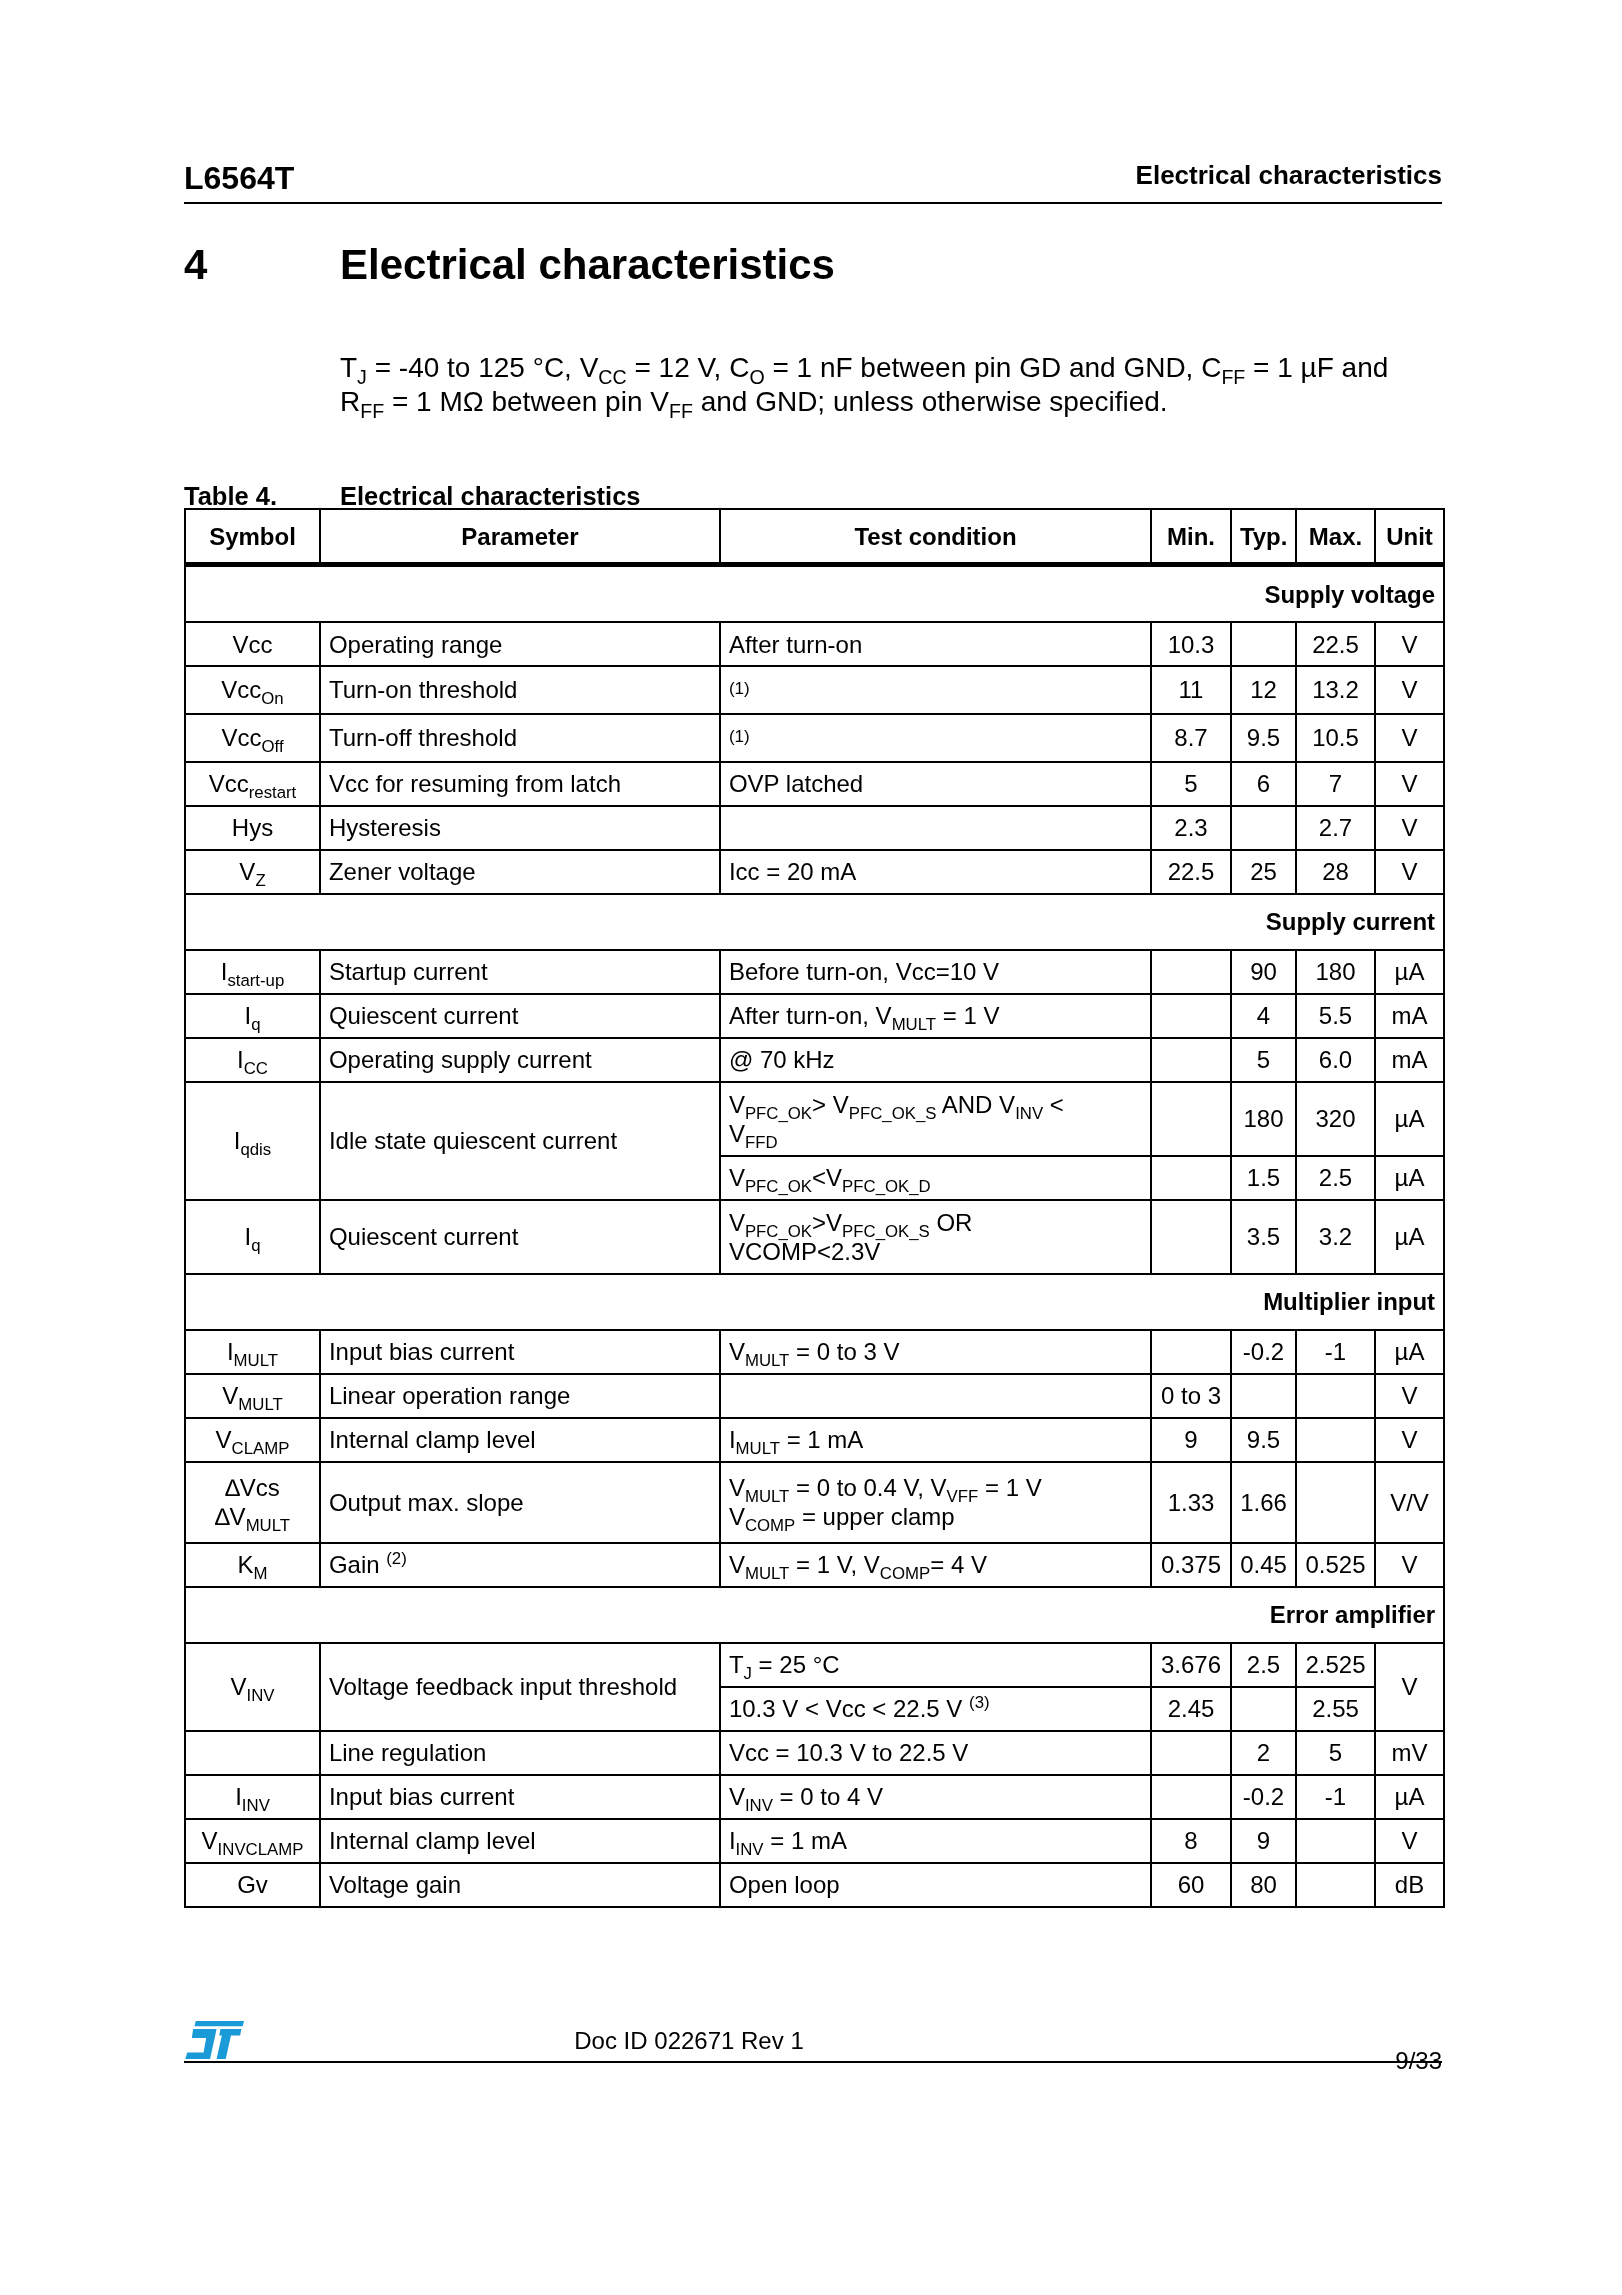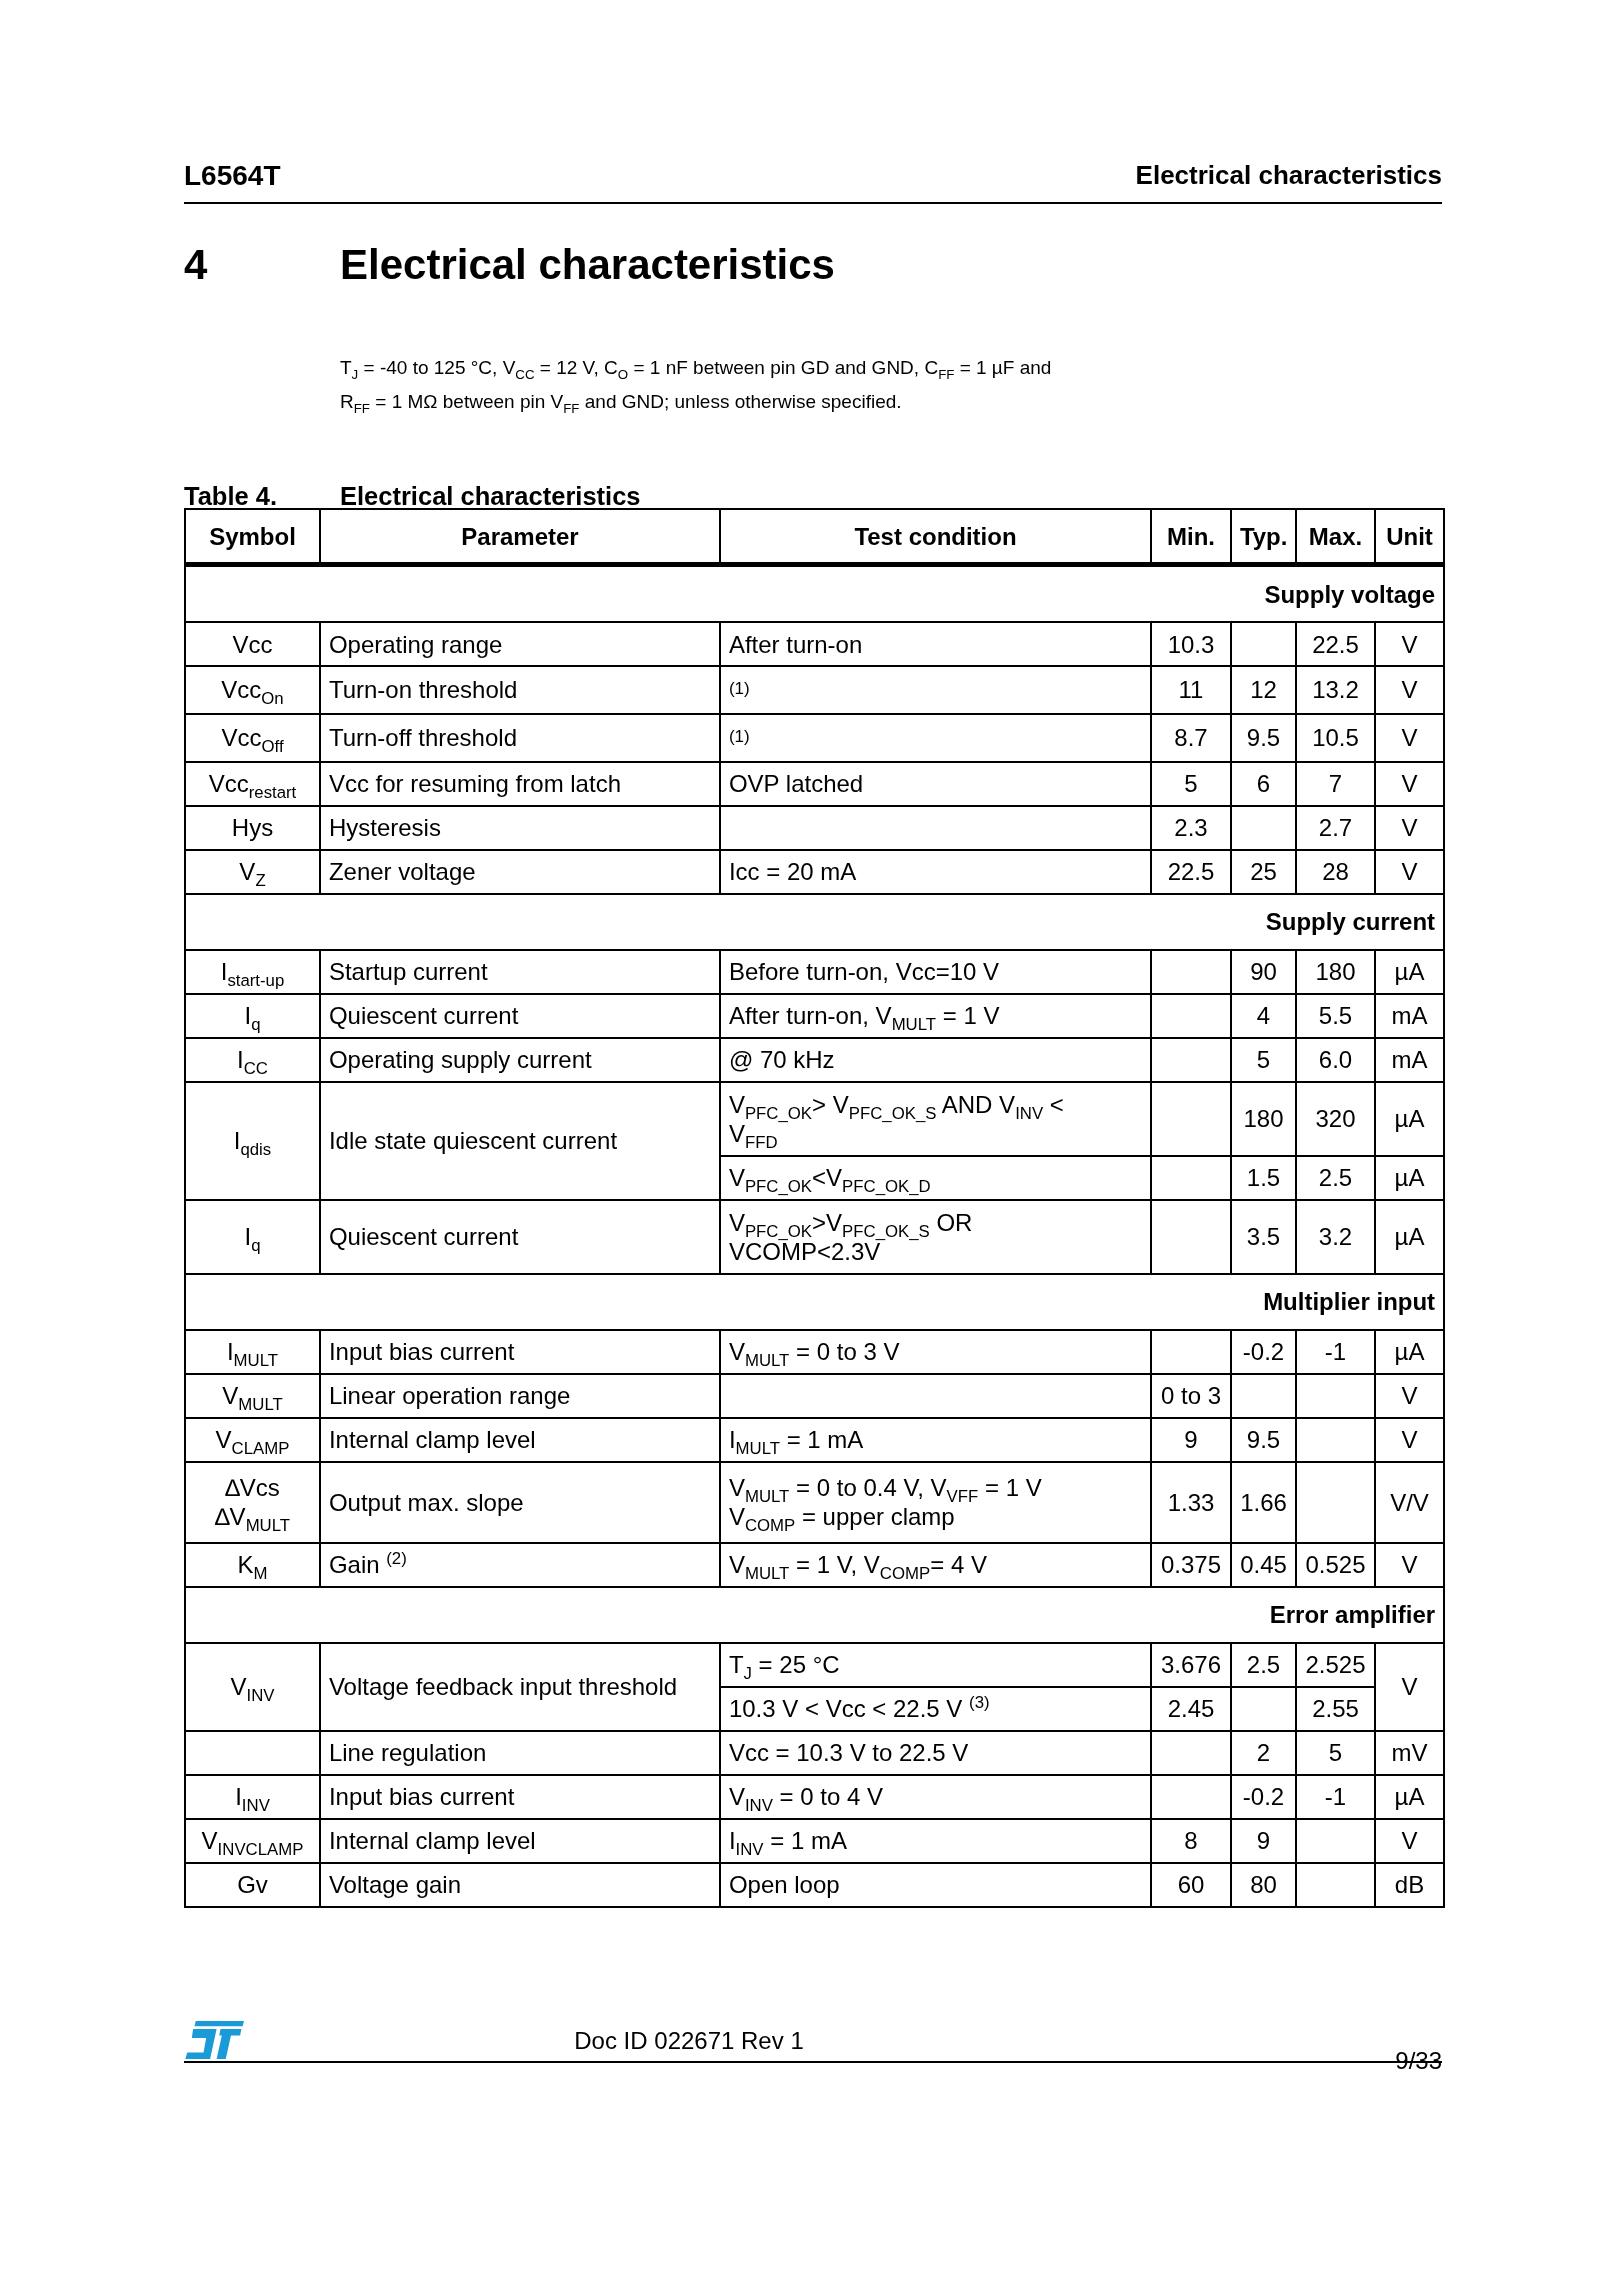--- a/index.html
+++ b/index.html
@@ -1,25 +1,25 @@
 <!DOCTYPE html>
 <html style="font-size:10.5px"><head>
 <meta charset="utf-8">
 <style>
   html, body { margin: 0; padding: 0; background: #ffffff; }
   body {
     width: 1622px; height: 2295px; position: relative; overflow: hidden;
     font-family: "Liberation Sans", sans-serif; color: #000;
   }
-  .hdr-left { position: absolute; left: 184px; top: 160px; font-size: 28px; font-weight: bold; }
+  .hdr-left { position: absolute; left: 184px; top: 160px; font-size: 32px; font-weight: bold; }
   .hdr-right { position: absolute; right: 180px; top: 160px; font-size: 26px; font-weight: bold; }
   .hdr-rule { position: absolute; left: 184px; top: 202px; width: 1258px; height: 2px; background: #000; }
   .sec-num { position: absolute; left: 184px; top: 241px; font-size: 42px; font-weight: bold; }
   .sec-title { position: absolute; left: 340px; top: 241px; font-size: 42px; font-weight: bold; }
-  .intro { position: absolute; left: 340px; top: 351px; font-size: 19px; line-height: 34px; width: 1112px; }
+  .intro { position: absolute; left: 340px; top: 351px; font-size: 28px; line-height: 34px; width: 1112px; }
   .tbl-caption { position: absolute; left: 184px; top: 482px; font-size: 25.5px; font-weight: bold; }
   .tbl-caption .cap-num { display: inline-block; width: 156px; }
   table.ec {
     position: absolute; left: 184px; top: 508px; width: 1258px;
     border-collapse: collapse; table-layout: fixed; font-size: 24px;
   }
   table.ec td, table.ec th {
     border: 2px solid #000; padding: 0 7.9px; vertical-align: middle;
     line-height: 29px;
   }

